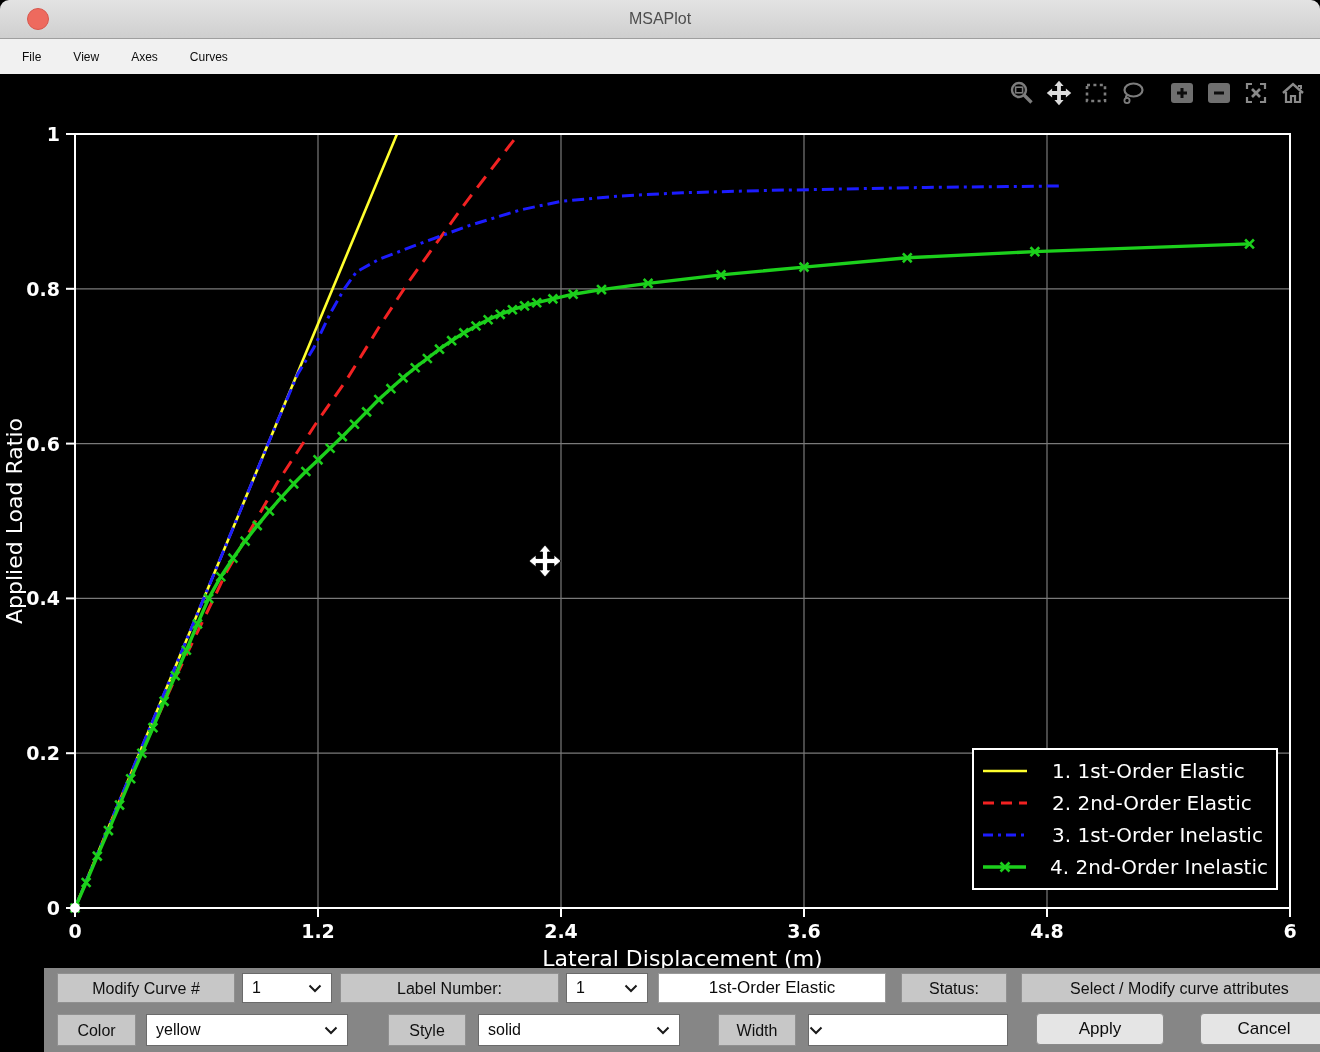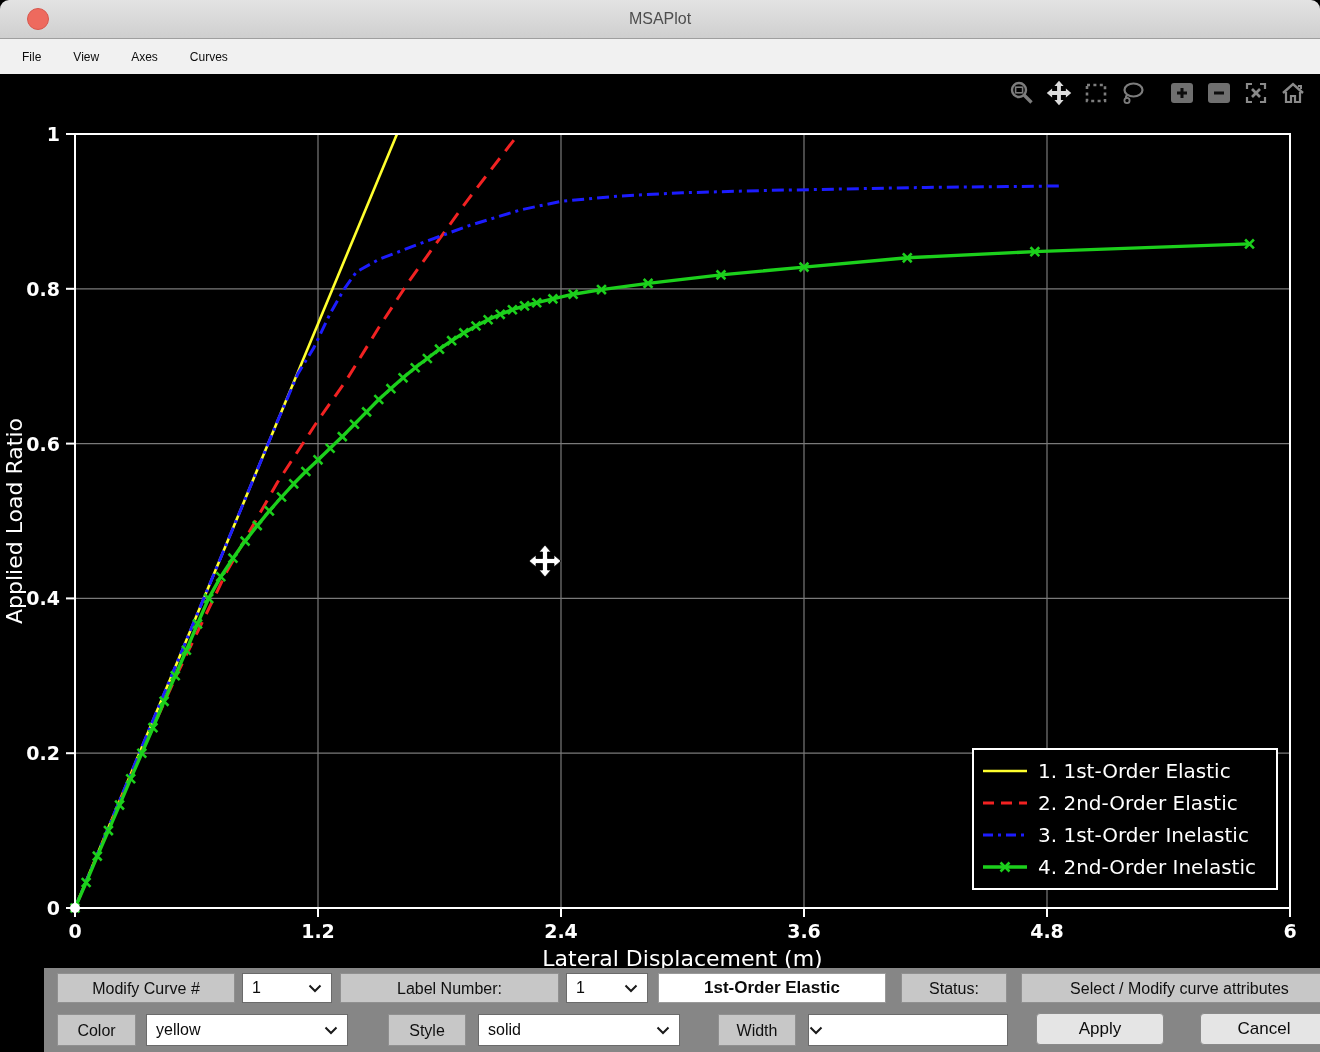--- a/index.html
+++ b/index.html
@@ -18,21 +18,21 @@
   .menu-item{font-size:12px;color:#0c0c0c;margin-right:32px;cursor:default;}
   
   .chart-region{position:absolute;left:0;top:74px;width:1320px;height:894px;background:#000;}
   #plot{position:absolute;left:0;top:0;}
   .mpl-toolbar{position:absolute;top:6px;right:14px;display:flex;align-items:center;gap:11px;}
   .tool-icon{width:26px;height:26px;display:block;}
   .tool-gap{margin-left:12px;}
   
   .legend{position:absolute;left:972px;top:674px;width:306px;box-sizing:border-box;
     background:#000;border:2px solid #fff;padding:5px 8px;}
-  .legend-row{display:flex;align-items:center;height:32px;gap:10px;text-align:center;}
+  .legend-row{display:flex;align-items:center;height:32px;gap:24px;text-align:center;}
   .legend-label{color:#fff;font-family:"DejaVu Sans",sans-serif;font-size:20px;white-space:nowrap;}
   
   .cursor{position:absolute;left:528px;top:470px;}
   
   .panel{position:absolute;left:0;top:968px;width:1320px;height:84px;background:#868686;margin-left:44px;}
   .plabel{position:absolute;height:30px;line-height:30px;text-align:center;background:#c7c7c7;
     border:1px solid #909090;box-sizing:border-box;font-size:16px;color:#101010;}
   .dropdown{position:absolute;height:30px;background:#fff;border:1px solid #6b6b6b;
     box-sizing:border-box;display:flex;align-items:center;cursor:default;}
   .ddval{flex:1;padding-left:9px;font-size:16px;color:#0b0b0b;white-space:nowrap;overflow:hidden;}
@@ -243,21 +243,21 @@
           <polyline points="1.5,1.5 7,7 12.5,1.5" fill="none" stroke="#1a1a1a" stroke-width="2"></polyline>
         </svg>
     </div>
     <div class="plabel" style="left:296px;top:5px;width:219px">Label Number:</div>
     <div class="dropdown" style="left:522px;top:5px;width:82px">
       <span class="ddval">1</span>
       <svg class="chev" width="14" height="9" viewBox="0 0 14 9">
           <polyline points="1.5,1.5 7,7 12.5,1.5" fill="none" stroke="#1a1a1a" stroke-width="2"></polyline>
         </svg>
     </div>
-    <input class="text-field" style="left: 614px; top: 5px; width: 228px; font-weight: bold;" value="1st-Order Elastic">
+    <input class="text-field" style="left: 614px; top: 5px; width: 228px;" value="1st-Order Elastic">
     <div class="plabel" style="left:857px;top:5px;width:106px">Status:</div>
     <div class="plabel" style="left:977px;top:5px;width:317px">Select / Modify curve attributes</div>
 
     <div class="plabel r2" style="left:13px;top:46px;width:79px">Color</div>
     <div class="dropdown r2" style="left:102px;top:46px;width:202px">
       <span class="ddval">yellow</span>
       <svg class="chev" width="14" height="9" viewBox="0 0 14 9">
           <polyline points="1.5,1.5 7,7 12.5,1.5" fill="none" stroke="#1a1a1a" stroke-width="2"></polyline>
         </svg>
     </div>

